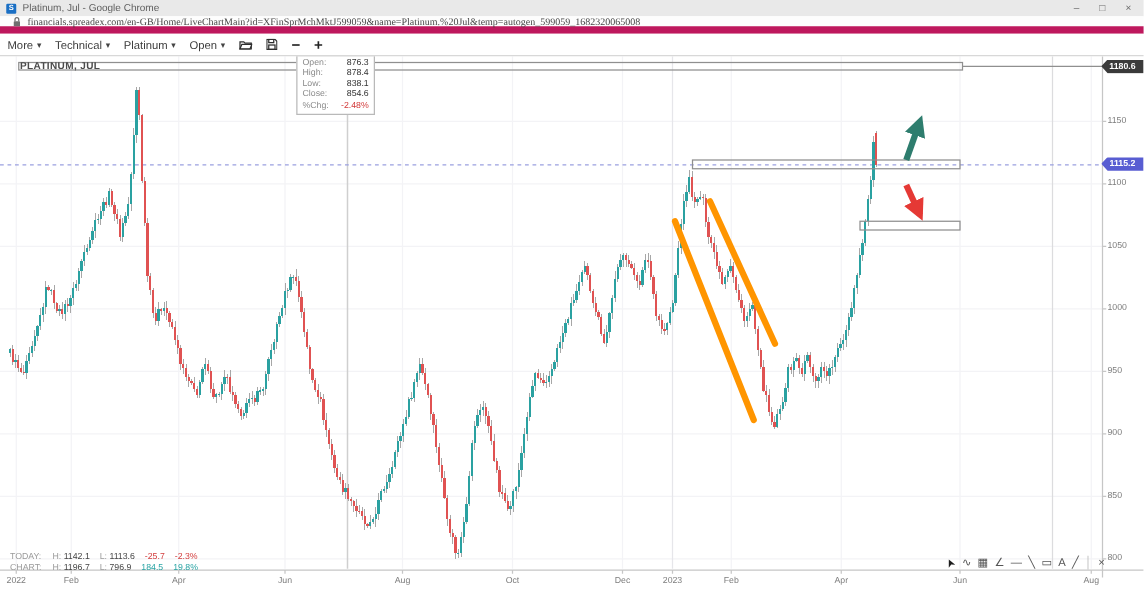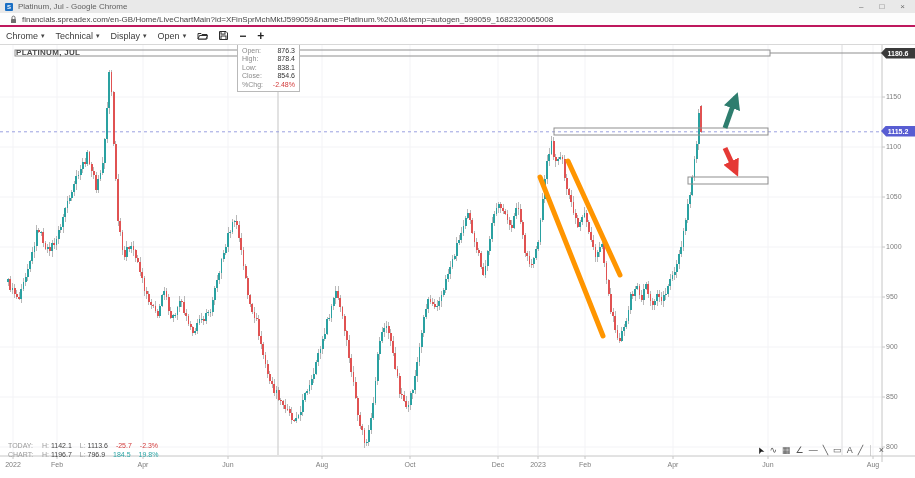--- a/index.html
+++ b/index.html
@@ -12,22 +12,22 @@
               background:#e9e9e9; display:flex; align-items:center; z-index:6; }
   .favicon { width:8px; height:8px; margin:0 5px 0 5px; background:#1a6fc4;
              border-radius:1px; color:#fff; font-size:6px; font-weight:bold;
              line-height:8px; text-align:center; }
   .wtitle { font-size:8px; color:#5f5f5f; }
   .wctrls { margin-left:auto; display:flex; align-items:center; gap:16px;
             padding-right:10px; color:#6b6b6b; font-size:8px; }
   .wctrls span { cursor:default; }
 
   .urlbar { position:absolute; left:0; top:13px; width:915px; height:14px;
-            background:#fdfdfd; border-bottom:2px solid #be185d; display:flex;
-            align-items:center; z-index:6; }
+            background:#fdfdfd; border-bottom:6px solid #be185d; display:flex;
+            align-items:center; z-index:6;font-family:Liberation Serif, serif; }
   .urltext { font-size:8px; color:#474747; margin-left:5px; white-space:nowrap; }
 
   .menubar { position:absolute; left:0; top:27px; width:915px; height:18px;
              background:#fff; border-bottom:1px solid #d8d8d8; display:flex;
              align-items:center; z-index:6; font-size:9px; color:#3c3c3c; }
   .menu { margin-left:11px; display:flex; align-items:center; gap:3px; cursor:pointer; }
   .menu:first-child { margin-left:6px; }
   .caret { font-size:7px; color:#444; }
   .tbicon { margin-left:11px; display:flex; align-items:center; cursor:pointer; }
   .pm { font-size:12px; font-weight:bold; color:#222; line-height:12px; }
@@ -87,29 +87,29 @@
   <div class="urlbar">
     <svg width="7" height="9" style="margin-left:10px">
       <rect x="1" y="4" width="5" height="4" rx="0.5" fill="#6f6f6f"></rect>
       <path d="M2 4 V2.6 a1.5 1.5 0 0 1 3 0 V4" fill="none" stroke="#6f6f6f" stroke-width="1"></path>
     </svg>
     <div class="urltext">financials.spreadex.com/en-GB/Home/LiveChartMain?id=XFinSprMchMktJ599059&amp;name=Platinum.%20Jul&amp;temp=autogen_599059_1682320065008</div>
   </div>
 
   <div class="menubar">
     <div class="menu">
-      <span>Chrome</span>
+      <span>More</span>
         <span class="caret">▾</span>
     </div>
     <div class="menu">
       <span>Technical</span>
         <span class="caret">▾</span>
     </div>
     <div class="menu">
-      <span>Display</span>
+      <span>Platinum</span>
         <span class="caret">▾</span>
     </div>
     <div class="menu">
       <span>Open</span>
         <span class="caret">▾</span>
     </div>
     <div class="tbicon">
       <svg width="11" height="9">
         <path d="M1 2.5 h3 l1 1 h5 v4.5 h-9 z" fill="none" stroke="#2e2e2e" stroke-width="1"></path>
         <path d="M1 8 l1.5 -3.5 h8 L9 8 z" fill="#fff" stroke="#2e2e2e" stroke-width="1"></path>

